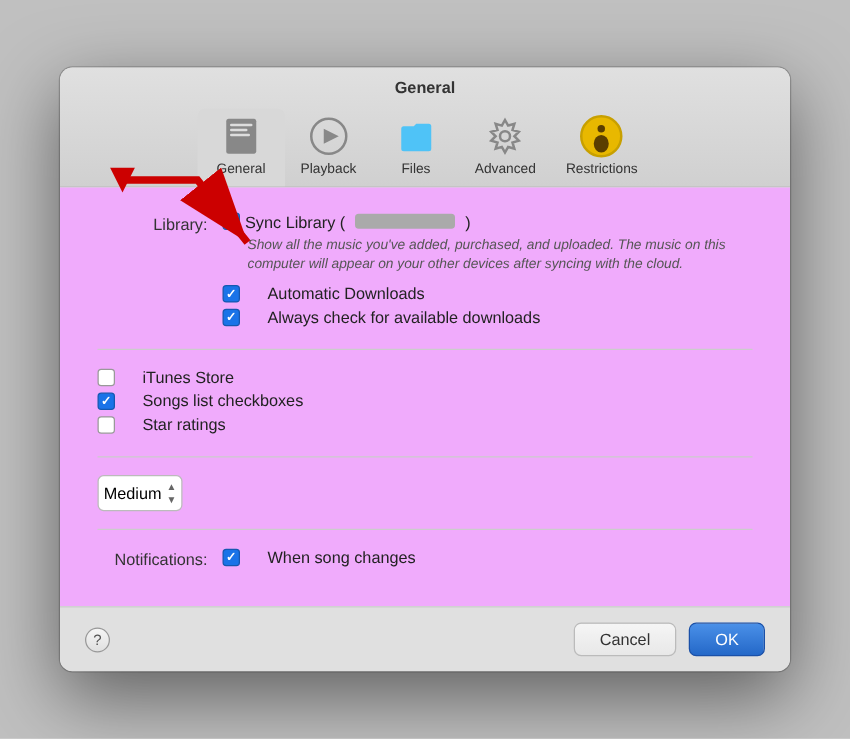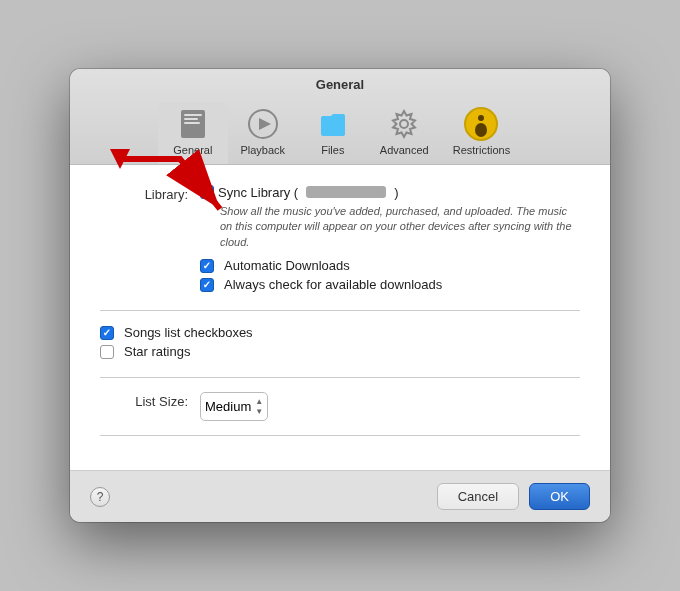--- a/index.html
+++ b/index.html
@@ -7,21 +7,21 @@
       font-family: -apple-system, BlinkMacSystemFont, "Helvetica Neue", Arial, sans-serif;
       font-size: 13px;
       background: #c0c0c0;
       display: flex;
       align-items: center;
       justify-content: center;
       width: 680px;
       height: 591px;
     }
     .window {
-      width: 540px;
+      width: 584px;
       background: #ececec;
       border-radius: 10px;
       box-shadow: 0 20px 60px rgba(0,0,0,0.5), 0 0 0 1px rgba(0,0,0,0.2);
       overflow: hidden;
       position: relative;
     }
     .titlebar {
       background: linear-gradient(to bottom, #e0e0e0, #d0d0d0);
       text-align: center;
       padding: 8px 0 0 0;
@@ -59,21 +59,21 @@
       justify-content: center;
       margin-bottom: 2px;
     }
     .toolbar-label {
       font-size: 11px;
       color: #333;
     }
 
     .content {
       padding: 20px 30px;
-      background: #ffffff;
+      background: #f0abfc;
     }
     .separator {
       height: 1px;
       background: #ccc;
       margin: 14px 0;
     }
     .row {
       display: flex;
       align-items: flex-start;
       margin-bottom: 8px;
@@ -85,21 +85,21 @@
       padding-top: 2px;
       color: #333;
       font-size: 13px;
     }
     .row-content {
       flex: 1;
     }
     .checkbox-row {
       display: flex;
       align-items: center;
-      gap: 10px;
+      gap: 22px;
       margin-bottom: 4px;
     }
     .checkbox {
       width: 14px; height: 14px;
       border: 1px solid #999;
       border-radius: 3px;
       background: white;
       display: flex; align-items: center; justify-content: center;
       flex-shrink: 0;
     }
@@ -280,47 +280,59 @@
           <span class="checkbox-label">Always check for available downloads</span>
         </div>
       </div>
     </div>
 
     <div class="separator"></div>
 
     <div class="row">
       <div class="row-content">
         <div class="checkbox-row">
+          <div class="checkbox"></div>
+          <span class="checkbox-label">iTunes Store</span>
+        </div>
+        <div class="checkbox-row">
           <div class="checkbox checked"></div>
           <span class="checkbox-label">Songs list checkboxes</span>
         </div>
         <div class="checkbox-row">
           <div class="checkbox"></div>
           <span class="checkbox-label">Star ratings</span>
         </div>
       </div>
     </div>
 
     <div class="separator"></div>
 
     <div class="row">
-      <div class="row-label">List Size:</div>
       <div class="row-content">
         <div class="select-wrapper">
           <span>Medium</span>
           <div class="select-arrows">
             <span>▲</span>
             <span>▼</span>
           </div>
         </div>
       </div>
     </div>
 
     <div class="separator"></div>
 
+    <div class="row">
+      <div class="row-label">Notifications:</div>
+      <div class="row-content">
+        <div class="checkbox-row">
+          <div class="checkbox checked"></div>
+          <span class="checkbox-label">When song changes</span>
+        </div>
+      </div>
+    </div>
 
   </div>
 
   <div class="bottom-bar">
     <div class="help-btn">?</div>
     <div style="display:flex;gap:10px;">
       <button class="btn btn-cancel">Cancel</button>
       <button class="btn btn-ok">OK</button>
     </div>
   </div>

